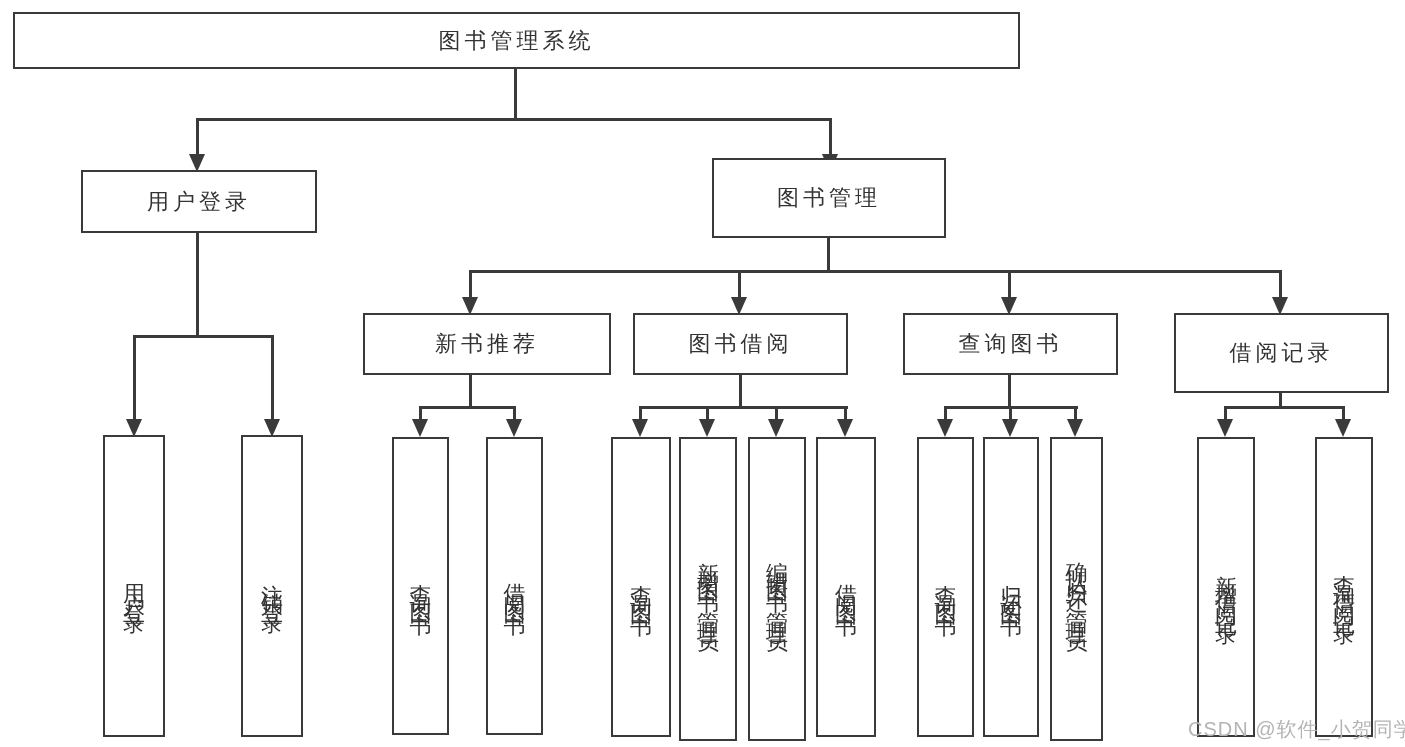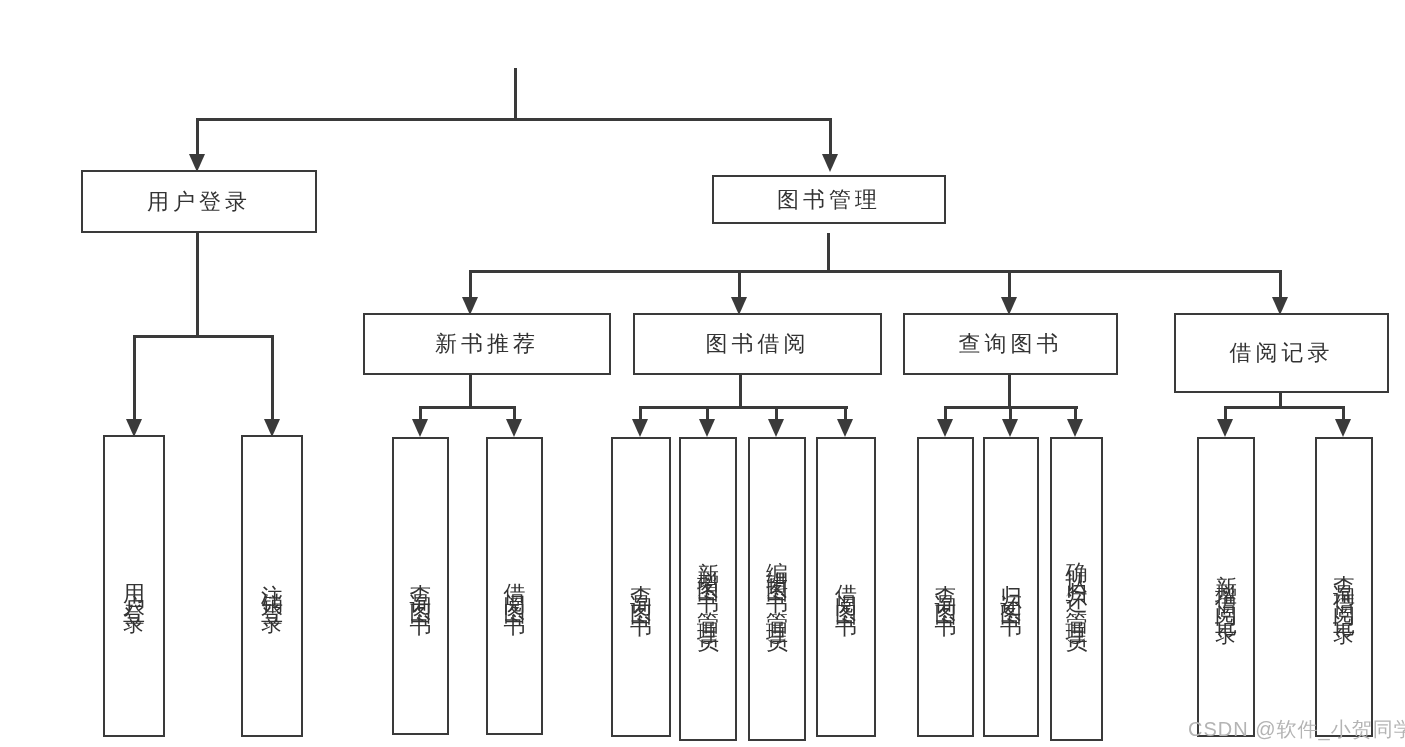--- a/index.html
+++ b/index.html
@@ -111,32 +111,35 @@
   <div class="vline" style="left:1074px;top:406px;height:15px"></div>
   <div class="arrow" style="left:1067px;top:419px"></div>
 
   <div class="vline" style="left:1279px;top:374px;height:34px"></div>
   <div class="hline" style="left:1224px;top:406px;width:121px"></div>
   <div class="vline" style="left:1224px;top:406px;height:15px"></div>
   <div class="arrow" style="left:1217px;top:419px"></div>
   <div class="vline" style="left:1342px;top:406px;height:15px"></div>
   <div class="arrow" style="left:1335px;top:419px"></div>
 
+  <div class="box hbox" style="left:13px;top:12px;width:1007px;height:57px">
+    <span class="lbl">图书管理系统</span>
+  </div>
 
   <div class="box hbox" style="left:81px;top:170px;width:236px;height:63px">
     <span class="lbl">用户登录</span>
   </div>
-  <div class="box hbox" style="left:712px;top:175px;width:234px;height:49px">
+  <div class="box hbox" style="left:712px;top:158px;width:234px;height:80px">
     <span class="lbl">图书管理</span>
   </div>
 
   <div class="box hbox" style="left:363px;top:313px;width:248px;height:62px">
     <span class="lbl">新书推荐</span>
   </div>
-  <div class="box hbox" style="left:633px;top:313px;width:249px;height:62px">
+  <div class="box hbox" style="left:633px;top:313px;width:215px;height:62px">
     <span class="lbl">图书借阅</span>
   </div>
   <div class="box hbox" style="left:903px;top:313px;width:215px;height:62px">
     <span class="lbl">查询图书</span>
   </div>
   <div class="box hbox" style="left:1174px;top:313px;width:215px;height:80px">
     <span class="lbl">借阅记录</span>
   </div>
 
   <div class="box vbox" style="left:103px;top:435px;width:62px;height:302px">

